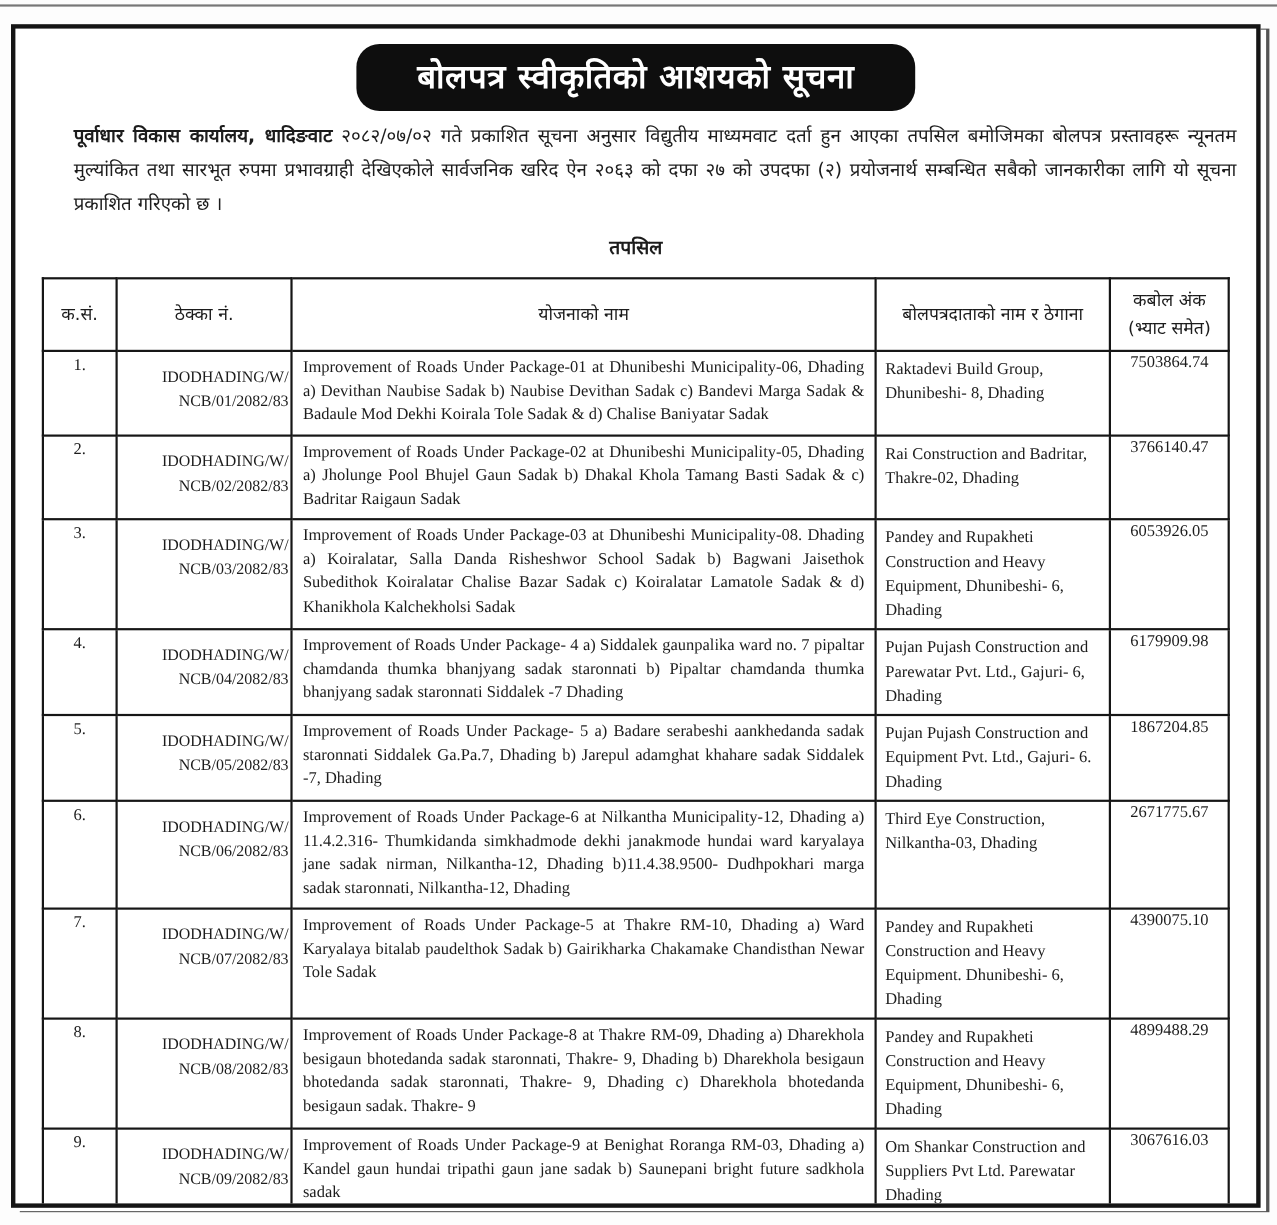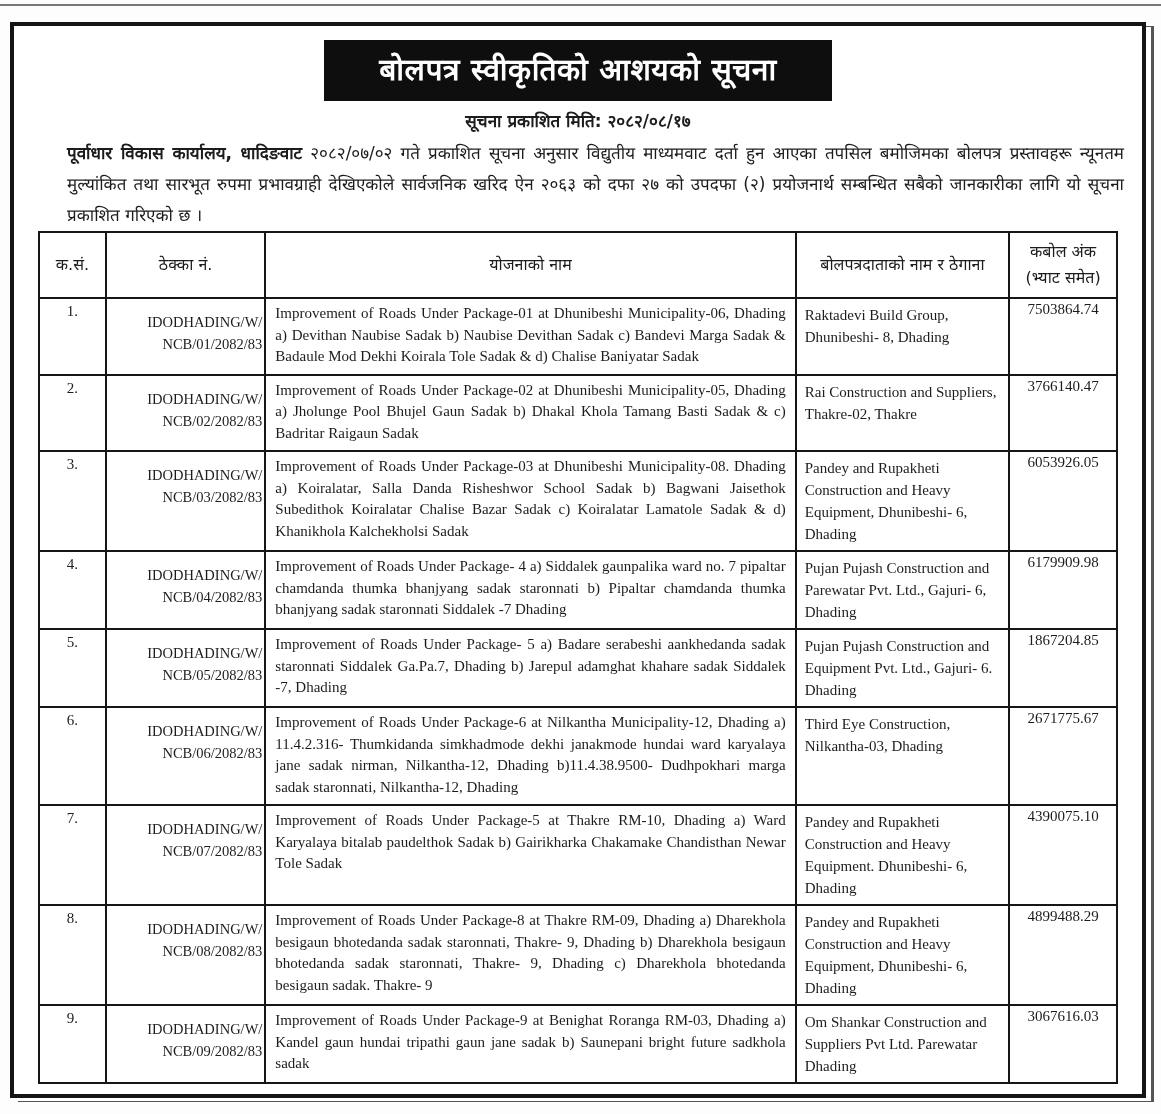--- a/index.html
+++ b/index.html
@@ -26,21 +26,21 @@
     position: absolute;
     top: 22px; left: 10px;
     width: 1136px;
     height: 1076px;
     border: 4px solid #151515;
     background: #ffffff;
     box-shadow: 6px 4px 0 -1px #ffffff, 8px 4px 0 #555;
     padding: 12px 18px 0 18px;
     overflow: hidden;
   }
-  .np { font-family: "DejaVu Sans", sans-serif; }
+  .np { font-family: "DejaVu Sans", sans-serif; border-radius: 21px; }
 
   .title-banner {
     width: 508px;
     margin: 2px auto 8px auto;
     background: #0e0e0e;
     color: #ffffff;
     text-align: center;
     font-size: 30px;
     font-weight: bold;
     padding: 8px 6px 12px 6px;
@@ -129,26 +129,26 @@
 
 <div class="page">
   <div class="top-rule"></div>
 
   <div class="notice-box">
 
     <div class="title-banner np">
       <span>बोलपत्र स्वीकृतिको आशयको सूचना</span>
     </div>
 
-    <div class="pub-date np">सूचना प्रकाशित मिति: २०८२/०८/१७</div>
 
     <p class="intro np">
       <span class="lead">पूर्वाधार विकास कार्यालय, धादिङवाट</span><span> २०८२/०७/०२ गते प्रकाशित सूचना अनुसार विद्युतीय माध्यमवाट दर्ता हुन आएका तपसिल बमोजिमका बोलपत्र प्रस्तावहरू न्यूनतम मुल्यांकित तथा सारभूत रुपमा प्रभावग्राही देखिएकोले सार्वजनिक खरिद ऐन २०६३ को दफा २७ को उपदफा (२) प्रयोजनार्थ सम्बन्धित सबैको जानकारीका लागि यो सूचना प्रकाशित गरिएको छ ।</span>
     </p>
 
+    <div class="schedule-heading np">तपसिल</div>
 
     <table class="bids">
       <colgroup>
         <col class="c-sn">
           <col class="c-contract">
           <col class="c-project">
           <col class="c-bidder">
           <col class="c-amount">
       </colgroup>
       <thead>
@@ -175,21 +175,21 @@
     <td class="amount">7503864.74</td>
   </tr>
 
   <tr>
     <td class="sn">2.</td>
     <td class="contract">
               <div>IDODHADING/W/</div>
               <div>NCB/02/2082/83</div>
             </td>
     <td class="project">Improvement of Roads Under Package-02 at Dhunibeshi Municipality-05, Dhading a) Jholunge Pool Bhujel Gaun Sadak b) Dhakal Khola Tamang Basti Sadak  &amp; c) Badritar Raigaun Sadak</td>
-    <td class="bidder">Rai Construction and Suppliers,  Thakre-02, Thakre</td>
+    <td class="bidder">Rai Construction and Badritar,  Thakre-02, Dhading</td>
     <td class="amount">3766140.47</td>
   </tr>
 
   <tr>
     <td class="sn">3.</td>
     <td class="contract">
               <div>IDODHADING/W/</div>
               <div>NCB/03/2082/83</div>
             </td>
     <td class="project">Improvement of Roads Under Package-03 at Dhunibeshi Municipality-08. Dhading a) Koiralatar, Salla Danda Risheshwor School Sadak b) Bagwani Jaisethok Subedithok  Koiralatar Chalise Bazar Sadak  c) Koiralatar Lamatole Sadak &amp; d) Khanikhola Kalchekholsi Sadak</td>

